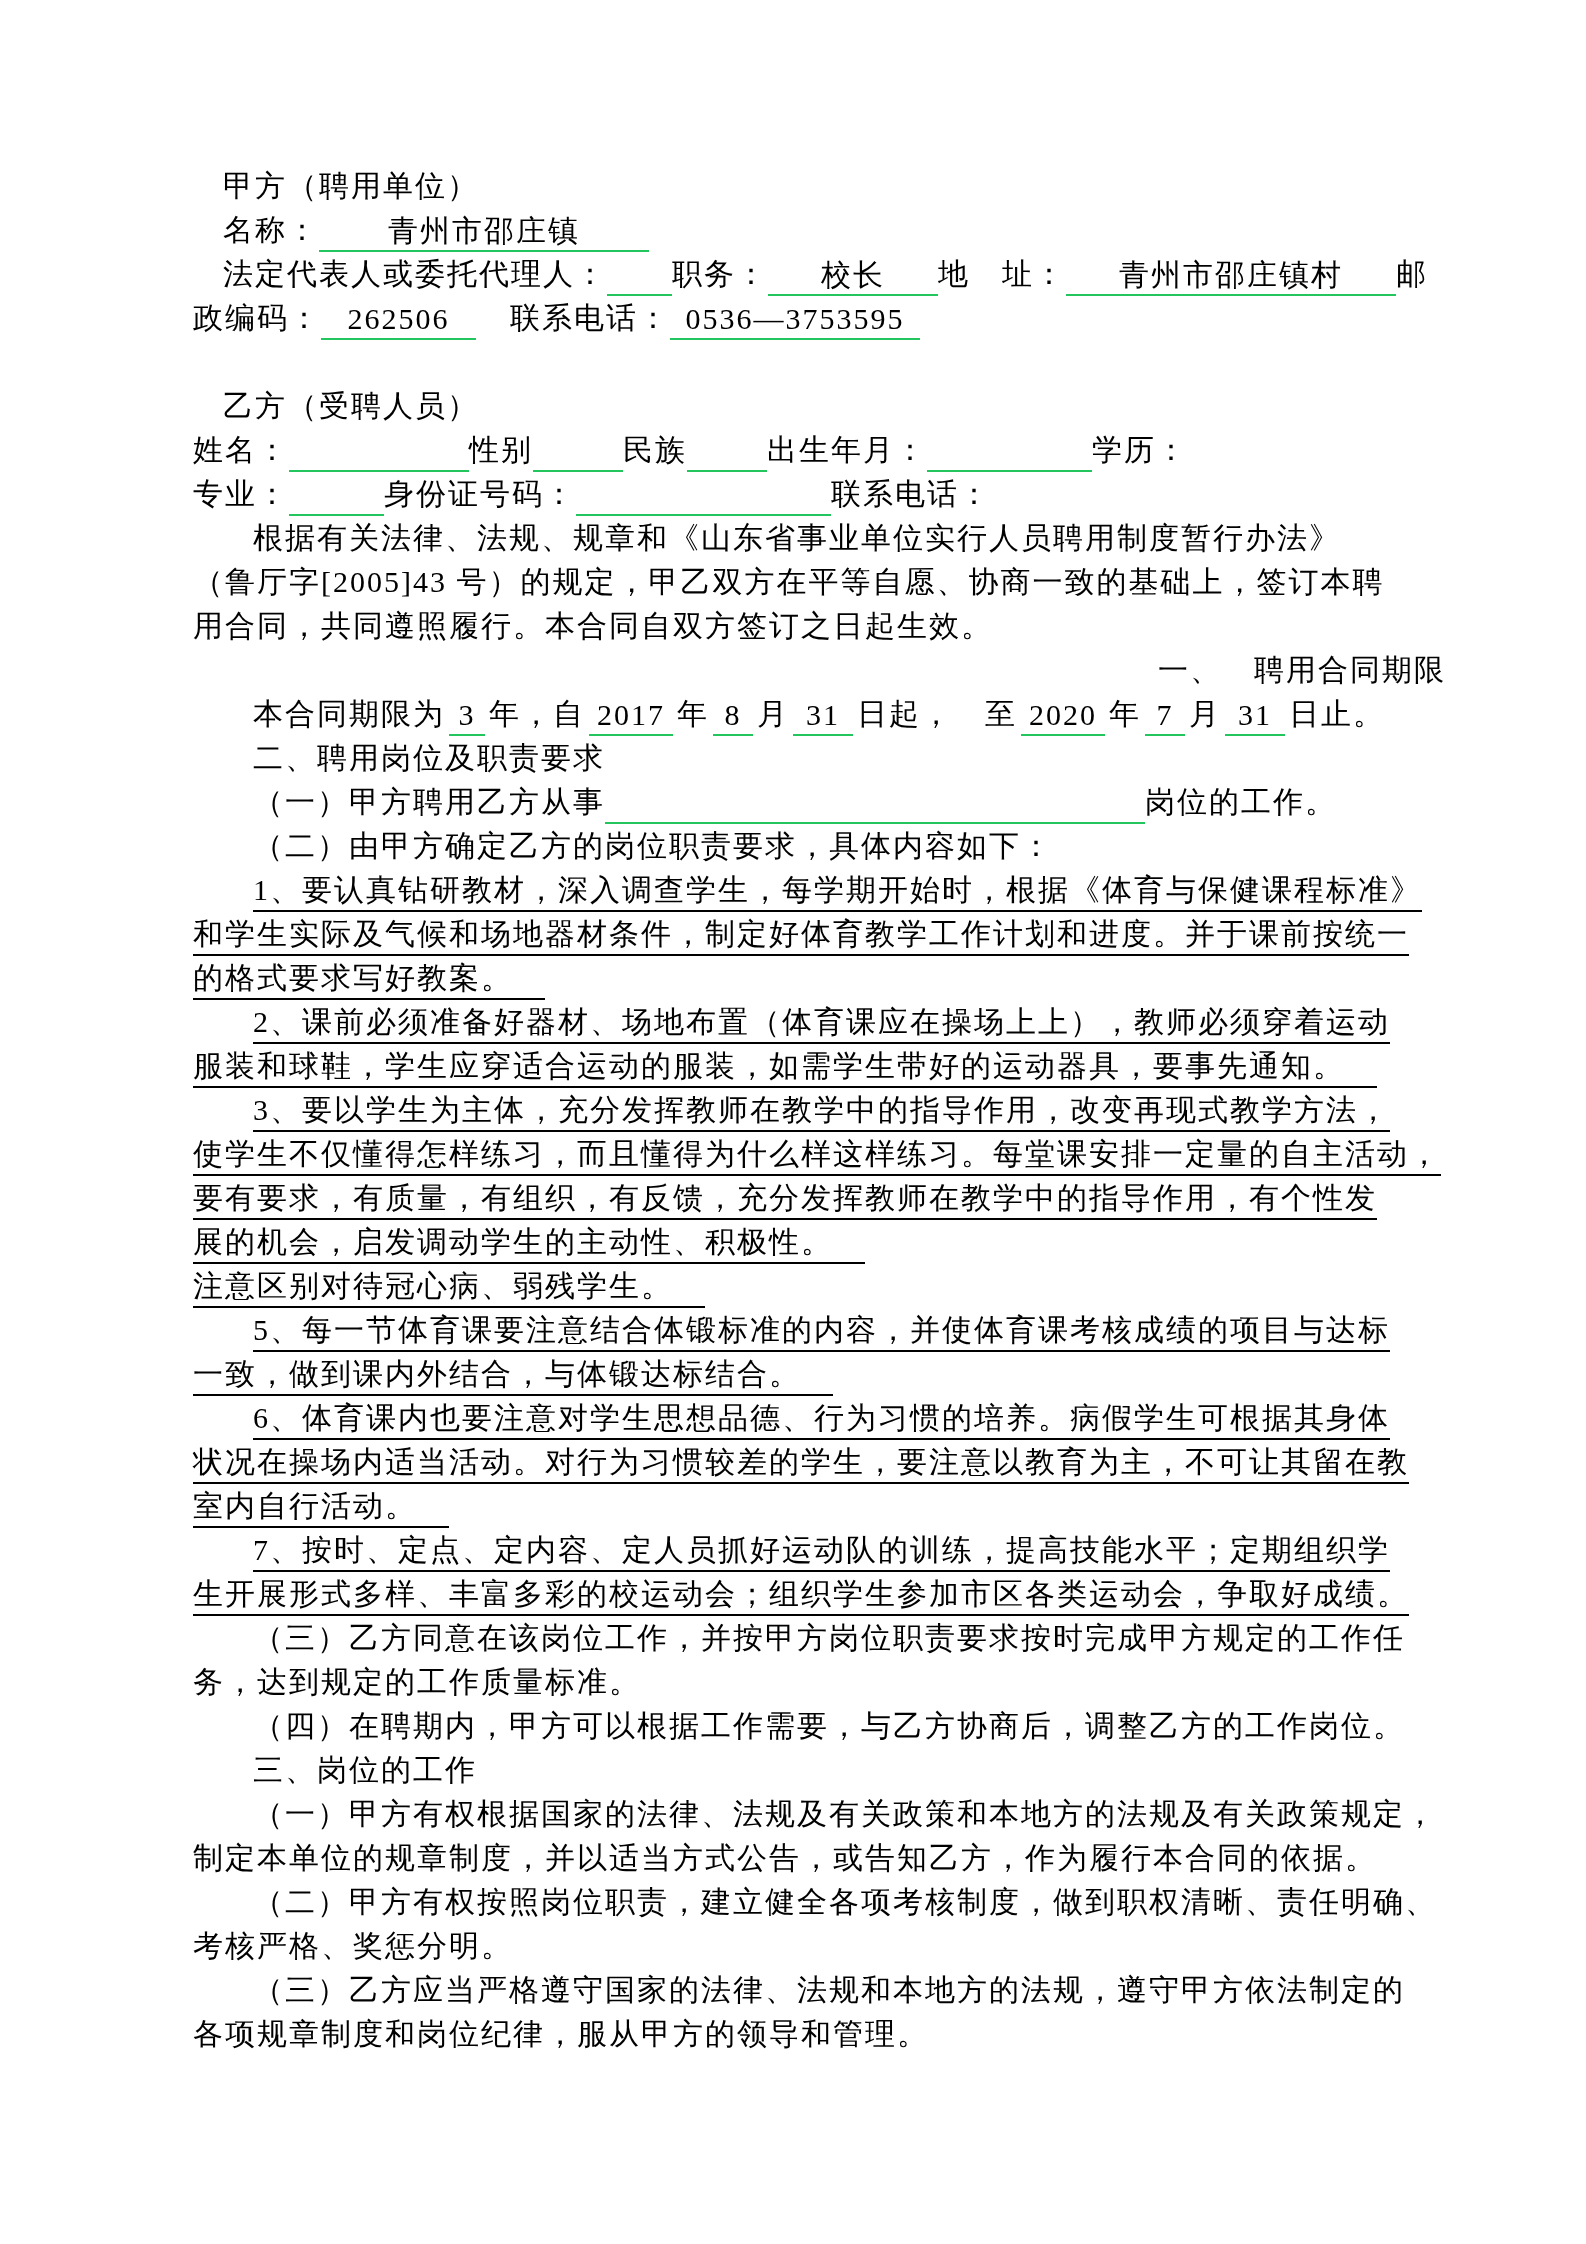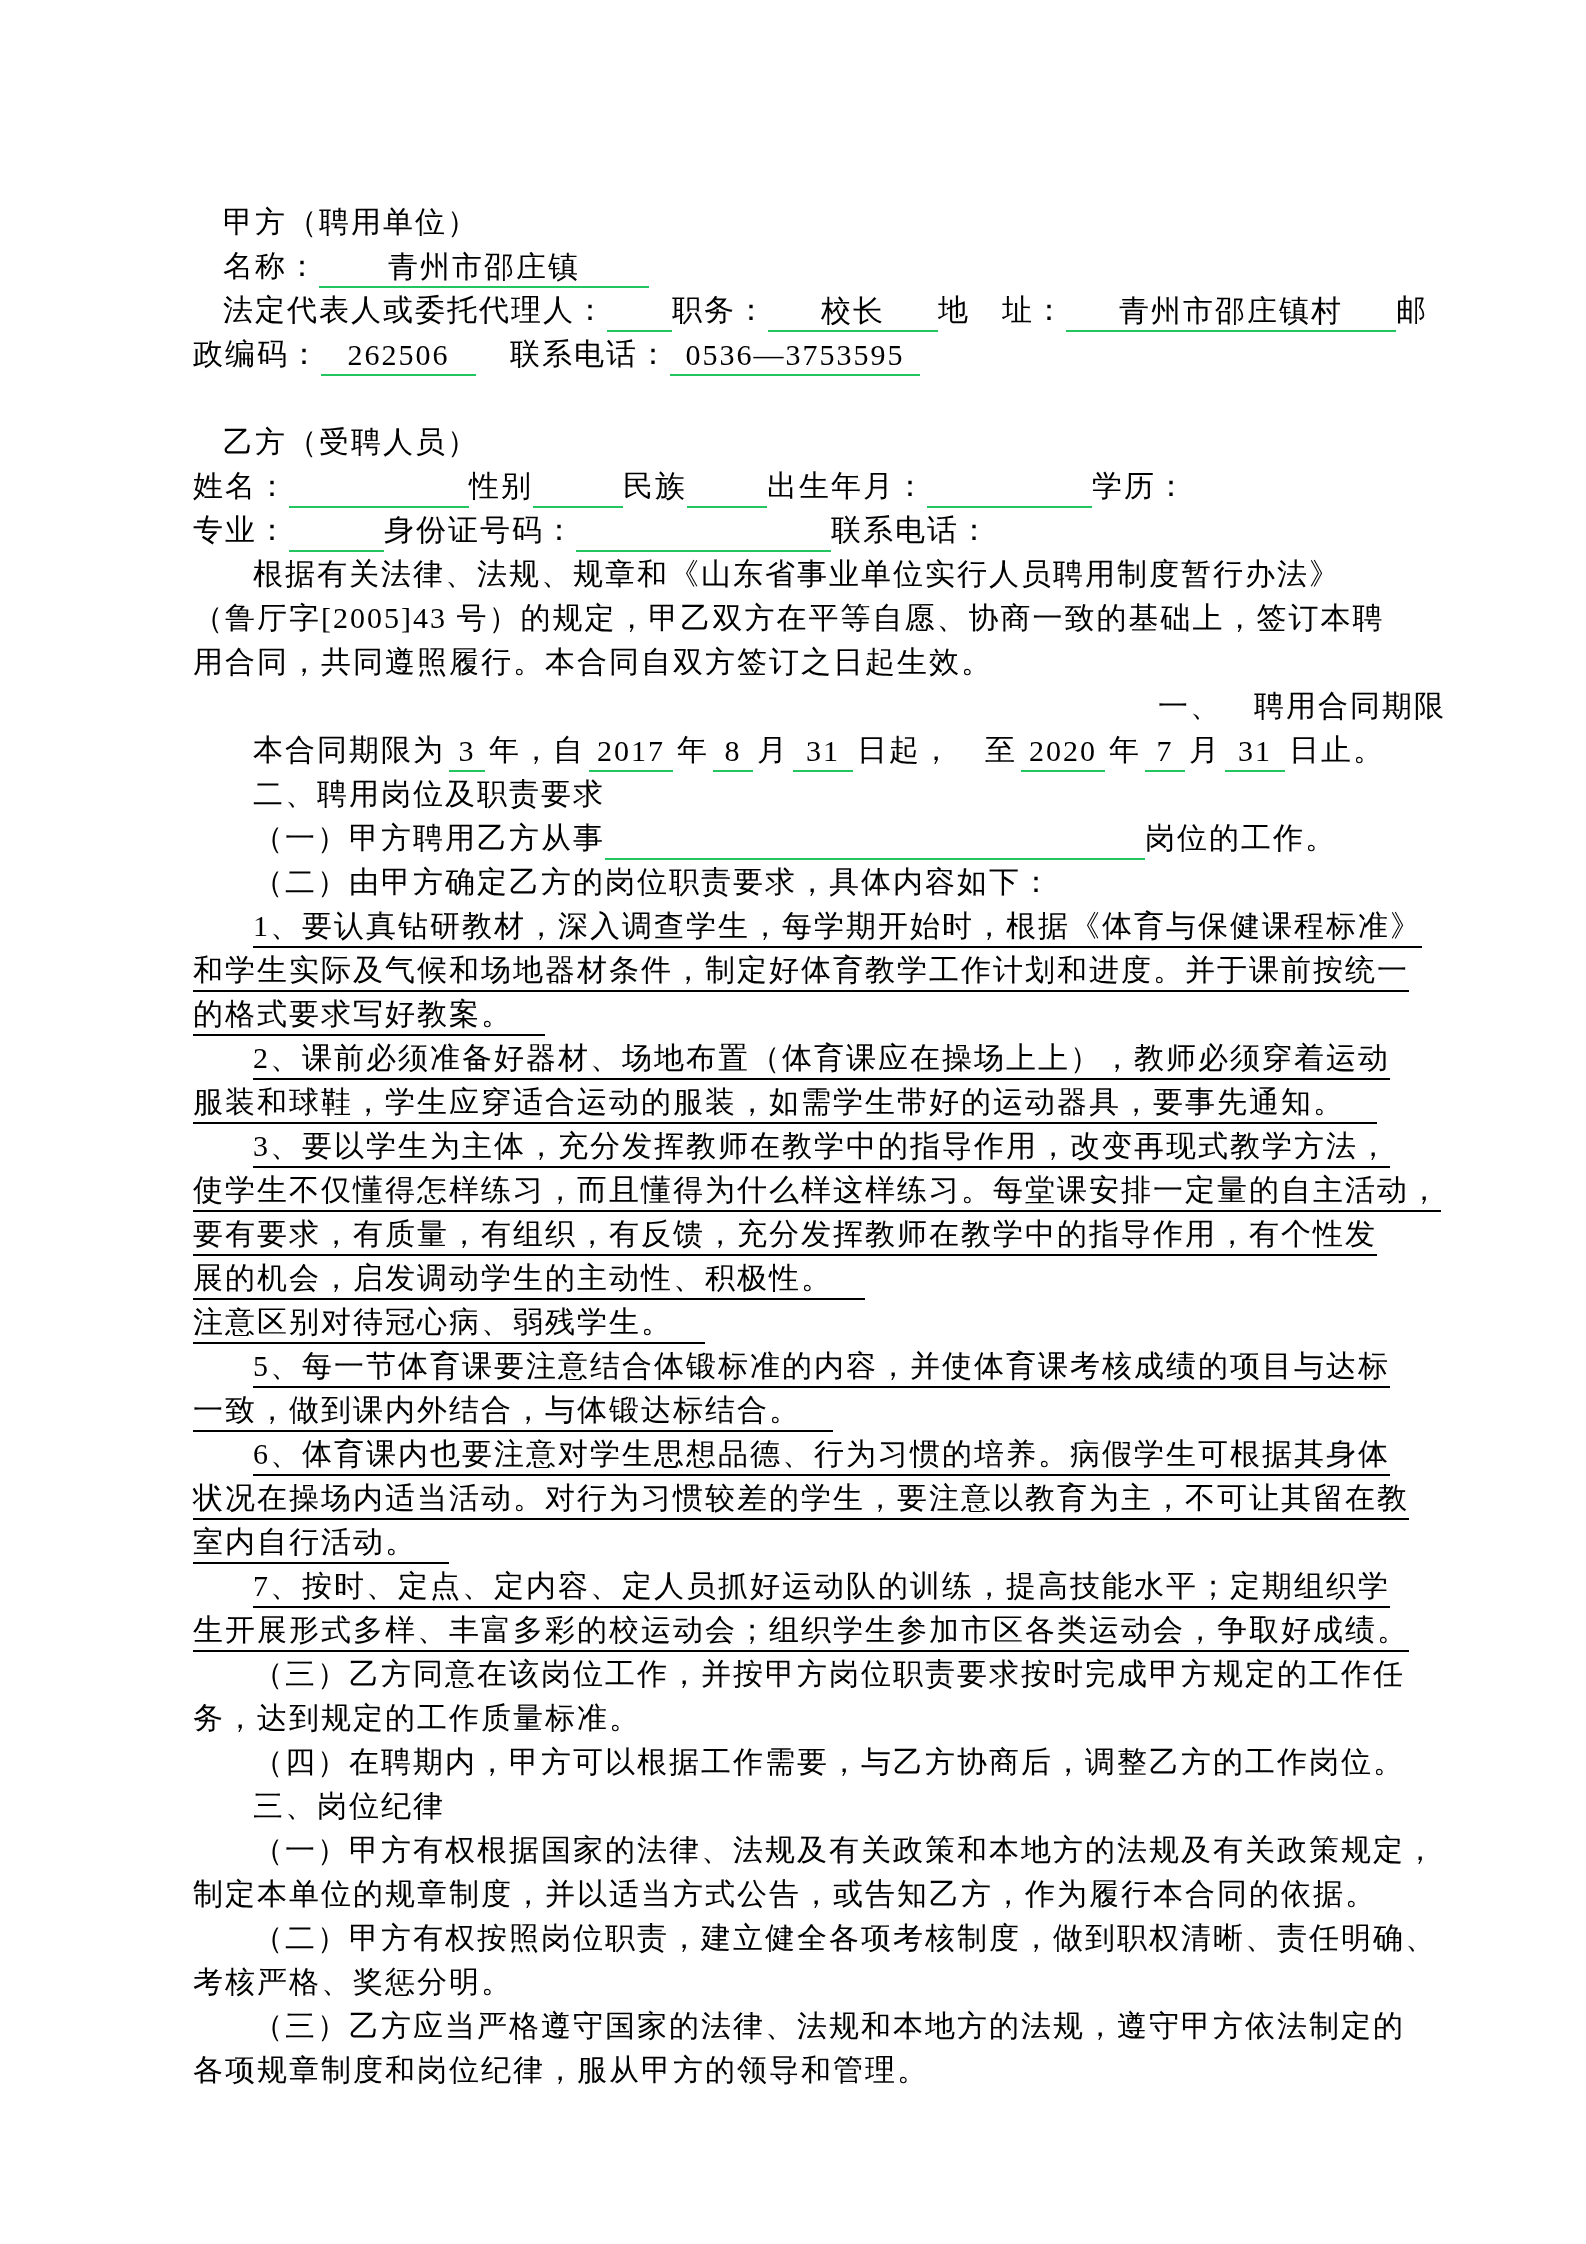--- a/index.html
+++ b/index.html
@@ -7,21 +7,21 @@
     position: relative;
     width: 1586px;
     height: 2244px;
     background: #ffffff;
     color: #000000;
     font-family: "Liberation Serif", "DejaVu Serif", serif;
     overflow: hidden;
   }
   .content {
     position: absolute;
-    top: 200px;
+    top: 164px;
     left: 193px;
     width: 1253px;
     font-size: 30px;
     letter-spacing: 2px;
     line-height: 44px;
   }
   .line { white-space: pre; min-height: 44px; }
   .blankline { height: 44px; }
   .ind1 { padding-left: 30px; }
   .ind2 { padding-left: 60px; }
@@ -111,21 +111,21 @@
     <div class="line u">室内自行活动。　</div>
 
     <div class="line ind2 u">7、按时、定点、定内容、定人员抓好运动队的训练，提高技能水平；定期组织学</div>
     <div class="line u">生开展形式多样、丰富多彩的校运动会；组织学生参加市区各类运动会，争取好成绩。</div>
 
     <div class="line ind2">（三）乙方同意在该岗位工作，并按甲方岗位职责要求按时完成甲方规定的工作任</div>
     <div class="line">务，达到规定的工作质量标准。</div>
 
     <div class="line ind2">（四）在聘期内，甲方可以根据工作需要，与乙方协商后，调整乙方的工作岗位。</div>
 
-    <div class="line ind2">三、岗位纪律</div>
+    <div class="line ind2">三、岗位的工作</div>
 
     <div class="line ind2">（一）甲方有权根据国家的法律、法规及有关政策和本地方的法规及有关政策规定，</div>
     <div class="line">制定本单位的规章制度，并以适当方式公告，或告知乙方，作为履行本合同的依据。</div>
 
     <div class="line ind2">（二）甲方有权按照岗位职责，建立健全各项考核制度，做到职权清晰、责任明确、</div>
     <div class="line">考核严格、奖惩分明。</div>
 
     <div class="line ind2">（三）乙方应当严格遵守国家的法律、法规和本地方的法规，遵守甲方依法制定的</div>
     <div class="line">各项规章制度和岗位纪律，服从甲方的领导和管理。</div>
 

